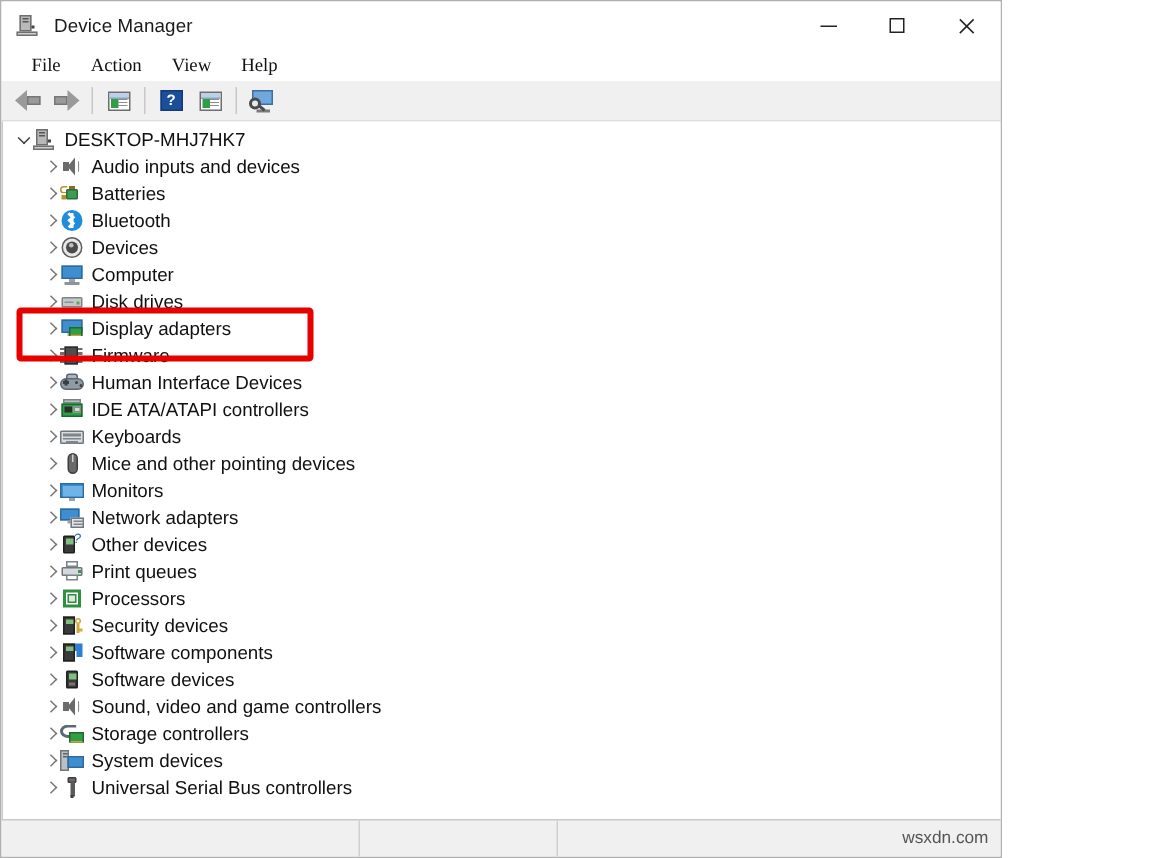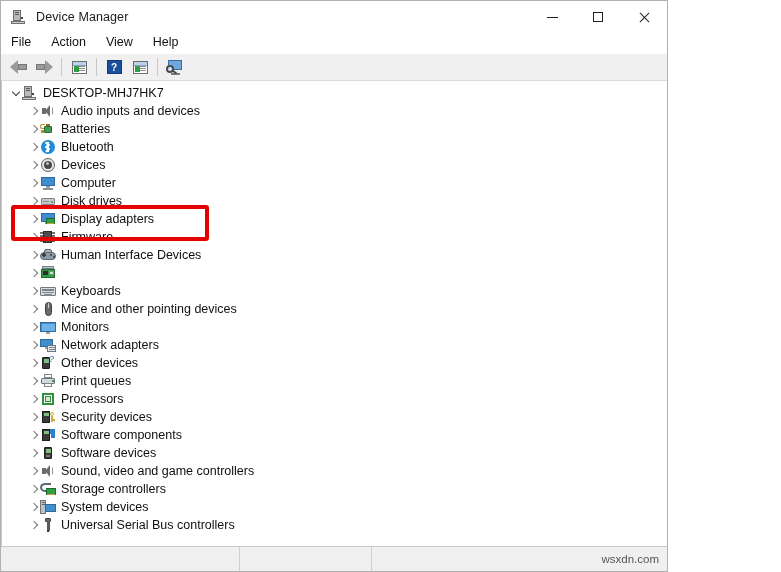--- a/index.html
+++ b/index.html
@@ -42,23 +42,24 @@
   .glyph-close{position:relative;width:11px;height:11px;display:block;}
   .glyph-close:before,.glyph-close:after{
     content:"";position:absolute;left:-1px;top:5px;width:13px;height:1px;background:#222;
   }
   .glyph-close:before{transform:rotate(45deg);}
   .glyph-close:after{transform:rotate(-45deg);}
 
   
   .menubar{
     height:21px;flex:0 0 21px;
-    display:flex;align-items:flex-start;
+    display:flex;align-items:center;
     background:#ffffff;
-    padding-left:1px;
+    padding-left:11px;
+    font-family:Liberation Serif, serif;
   }
   .menuitem{
     font-size:12.5px;color:#111;
     padding:2px 9px;margin-right:2px;white-space:nowrap;
   }
 
   
   .toolbar{
     height:27px;flex:0 0 27px;
     background:#f0f0f0;
@@ -517,20 +518,21 @@
             <span class="chev"></span>
           </div>
           <div class="ico">
             <span class="icon ic-ide">
               <i class="i cable"></i>
               <i class="i board"></i>
               <i class="i chip"></i>
               <i class="i conn"></i>
             </span>
           </div>
+          <div class="label">IDE ATA/ATAPI controllers</div>
         </div>
         <div class="row child">
           <div class="expander">
             <span class="chev"></span>
           </div>
           <div class="ico">
             <span class="icon ic-kb">
               <i class="i body"></i>
               <i class="i k1"></i>
               <i class="i k2"></i>

